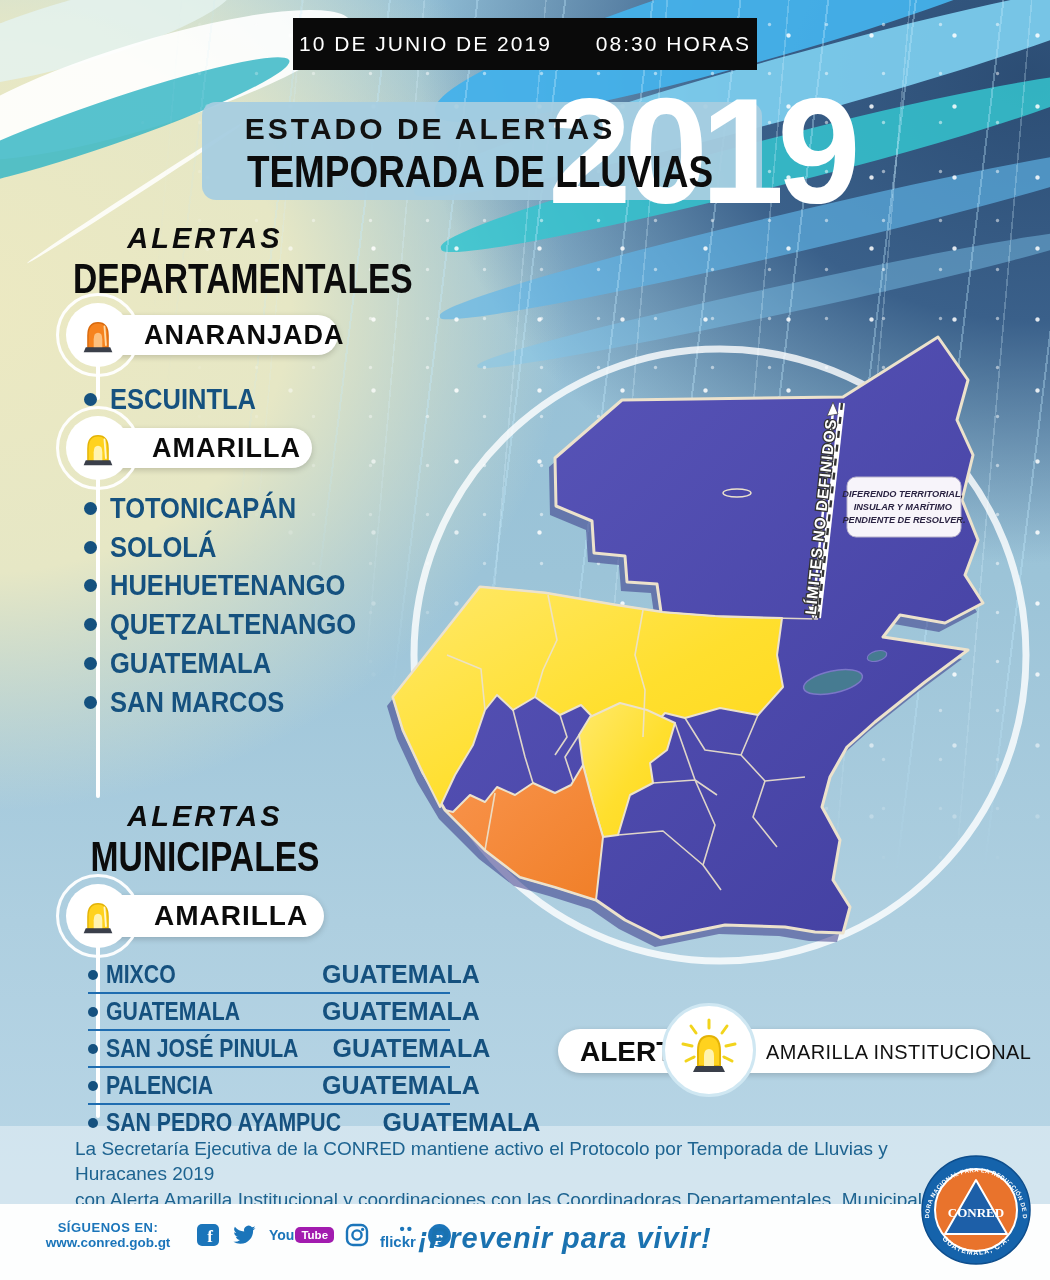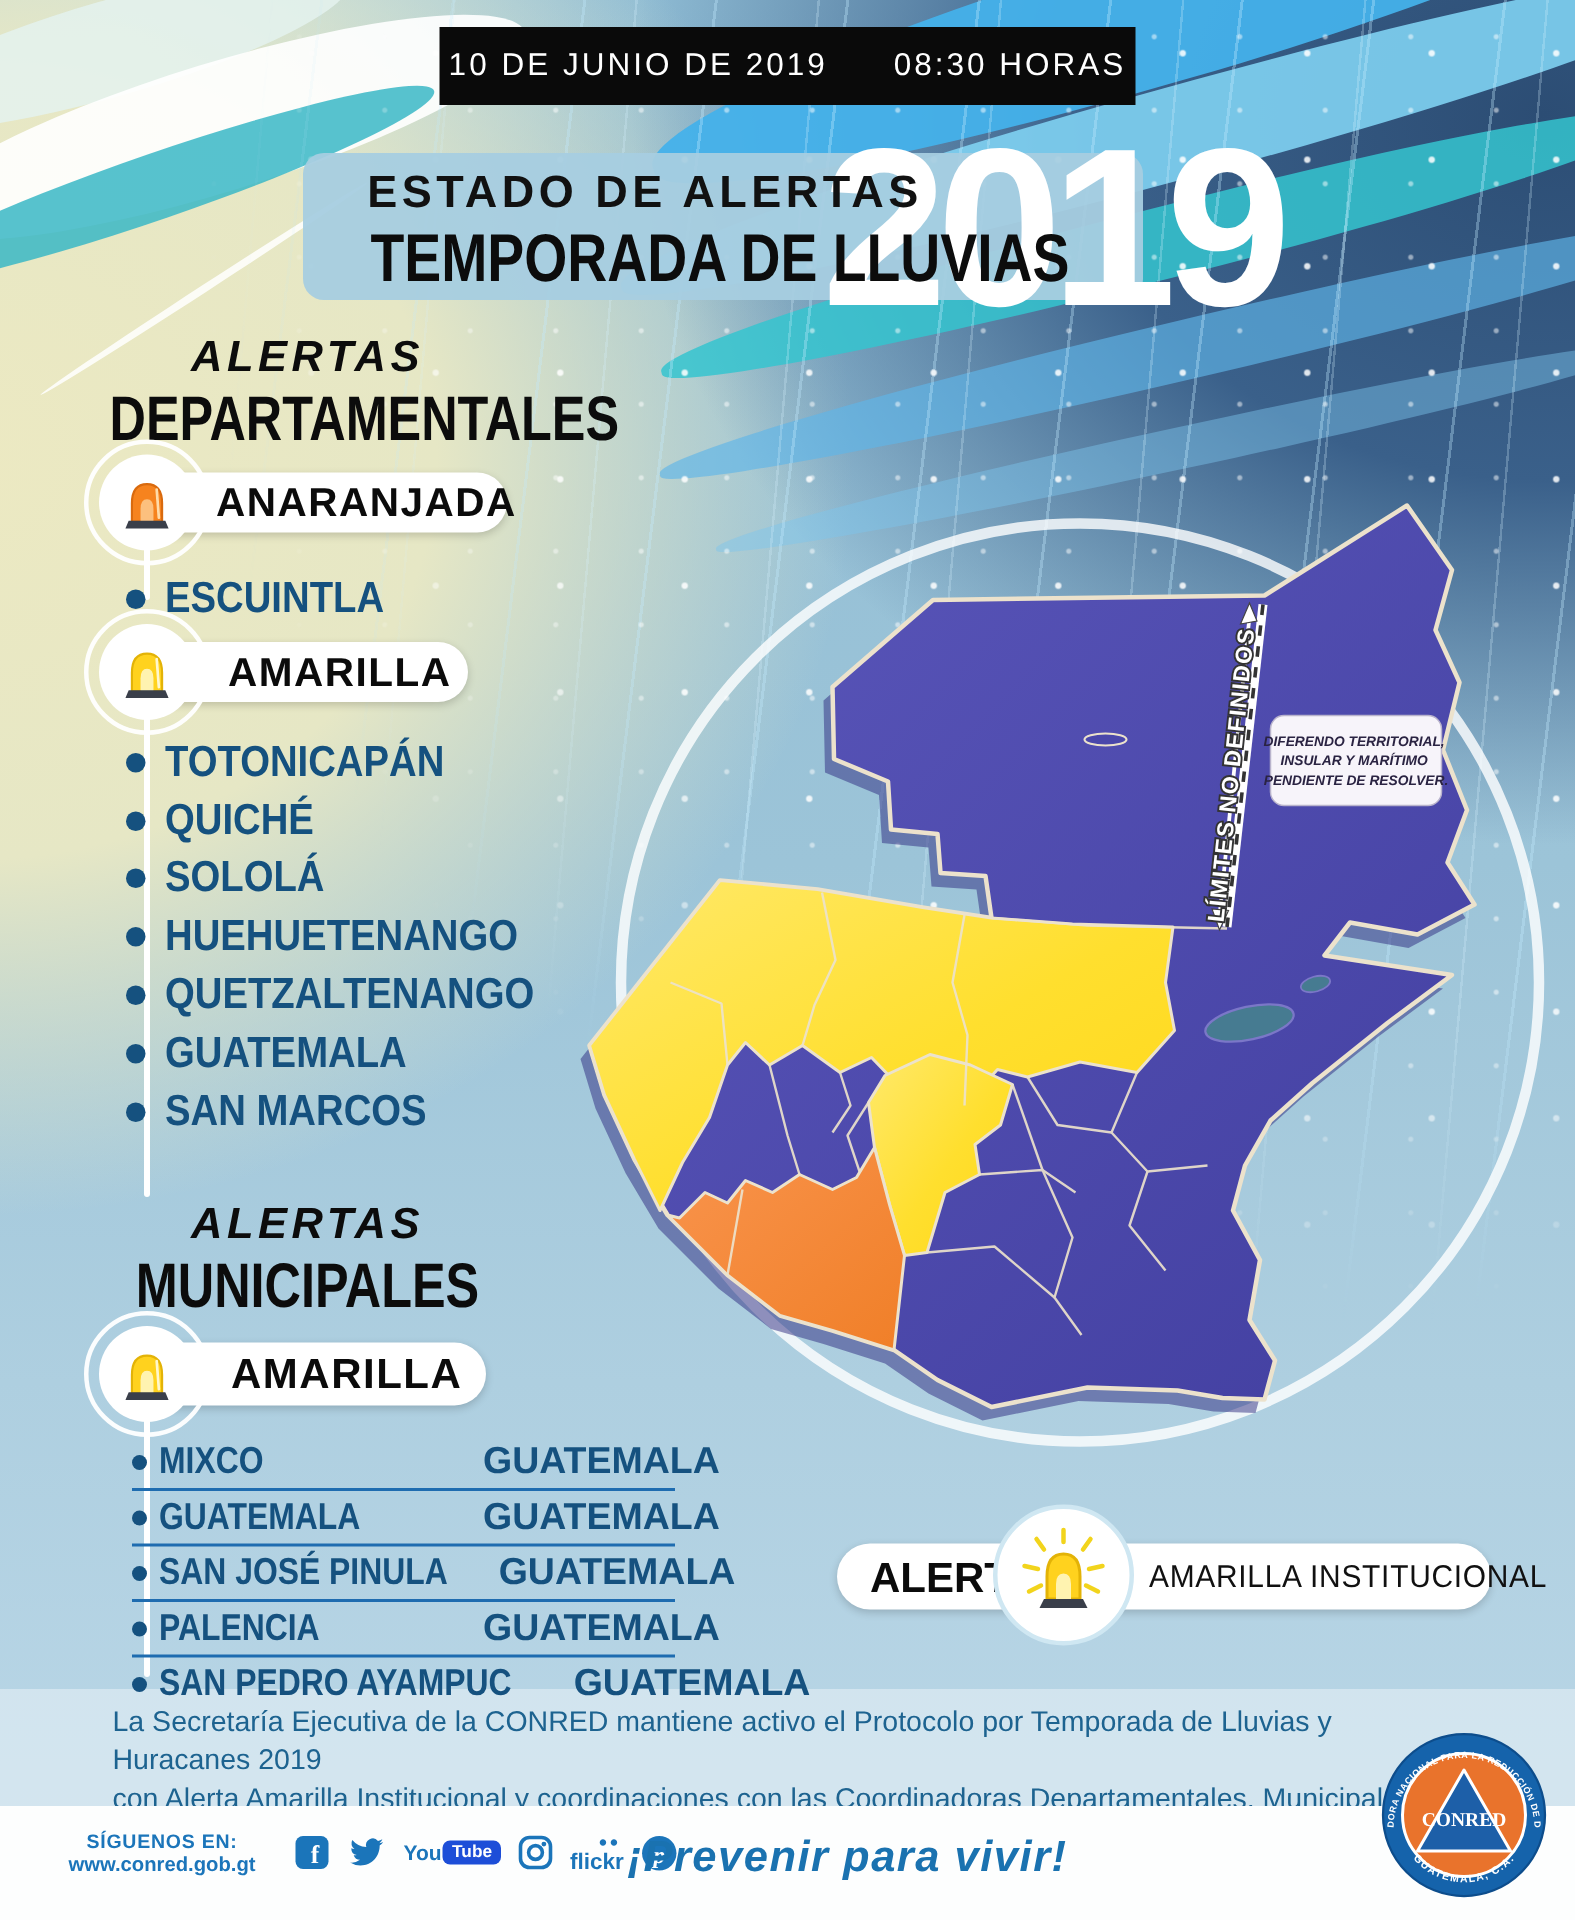--- a/index.html
+++ b/index.html
@@ -72,21 +72,21 @@
   .note{position:absolute;left:75px;top:1136px;width:900px;text-align:left;color:#1d6390;
     font-size:19px;font-weight:500;line-height:1.33;}
   
   .footer{position:absolute;left:0;top:1204px;width:1050px;height:76px;background:#fdfefe;}
   .follow{position:absolute;left:28px;top:16px;width:160px;text-align:center;color:#1b75ba;font-weight:700;}
   .follow .f1{font-size:13px;letter-spacing:.5px;}
   .follow .f2{font-size:13.5px;}
   .social{position:absolute;left:196px;top:14px;display:flex;align-items:center;gap:11px;height:34px;}
   .yt{display:flex;align-items:flex-end;gap:1px;}
   .yt .you{color:#1b75ba;font-weight:800;font-size:14px;}
-  .yt .tube{background:#1d4ed8;color:#fff;font-weight:800;font-size:11.5px;padding:2px 6px;border-radius:5px;}
+  .yt .tube{background:#a21caf;color:#fff;font-weight:800;font-size:11.5px;padding:2px 6px;border-radius:5px;}
   .flk{display:flex;flex-direction:column;align-items:flex-end;line-height:1;}
   .flk .dots{letter-spacing:2px;color:#1b75ba;font-size:15px;font-weight:800;margin-bottom:-2px;margin-right:2px;}
   .flk .word{color:#1b75ba;font-weight:800;font-size:15px;}
   .slogan{position:absolute;left:400px;top:18px;width:330px;text-align:center;color:#1a72b0;
     font-size:29px;font-style:italic;font-weight:700;letter-spacing:1px;}
   .logo{position:absolute;left:920px;top:-50px;}
   .map-svg{position:absolute;left:385px;top:325px;z-index:1;}
 </style>
 </head>
 <body>
@@ -214,24 +214,20 @@
     </svg>
   </div>
 
   <div class="dlist">
     <div class="item">
         <div class="dot"></div>
         <b>TOTONICAPÁN</b>
       </div>
     <div class="item">
         <div class="dot"></div>
-        <b>QUICHÉ</b>
-      </div>
-    <div class="item">
-        <div class="dot"></div>
         <b>SOLOLÁ</b>
       </div>
     <div class="item">
         <div class="dot"></div>
         <b>HUEHUETENANGO</b>
       </div>
     <div class="item">
         <div class="dot"></div>
         <b>QUETZALTENANGO</b>
       </div>

